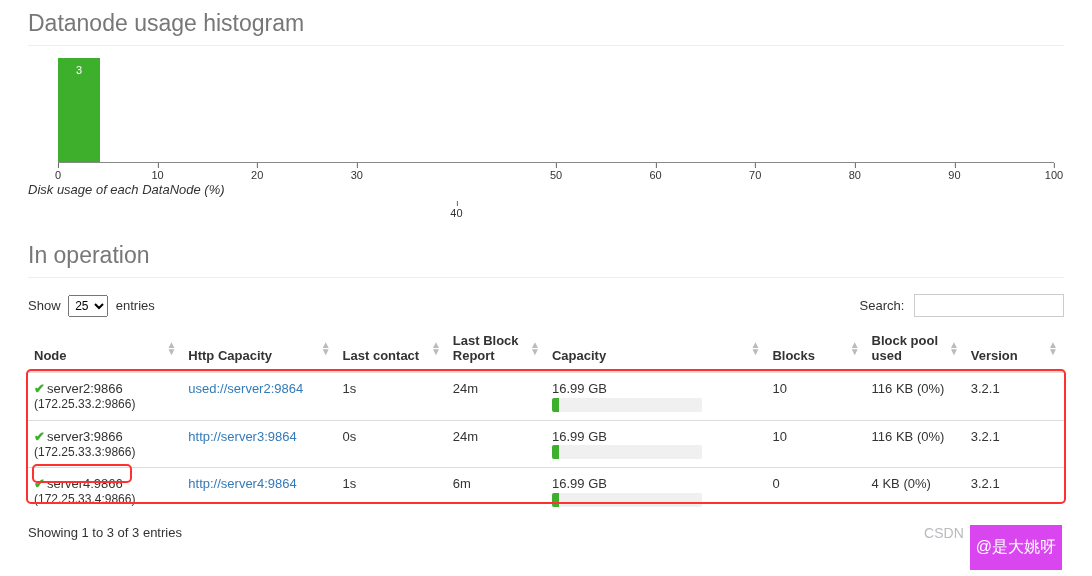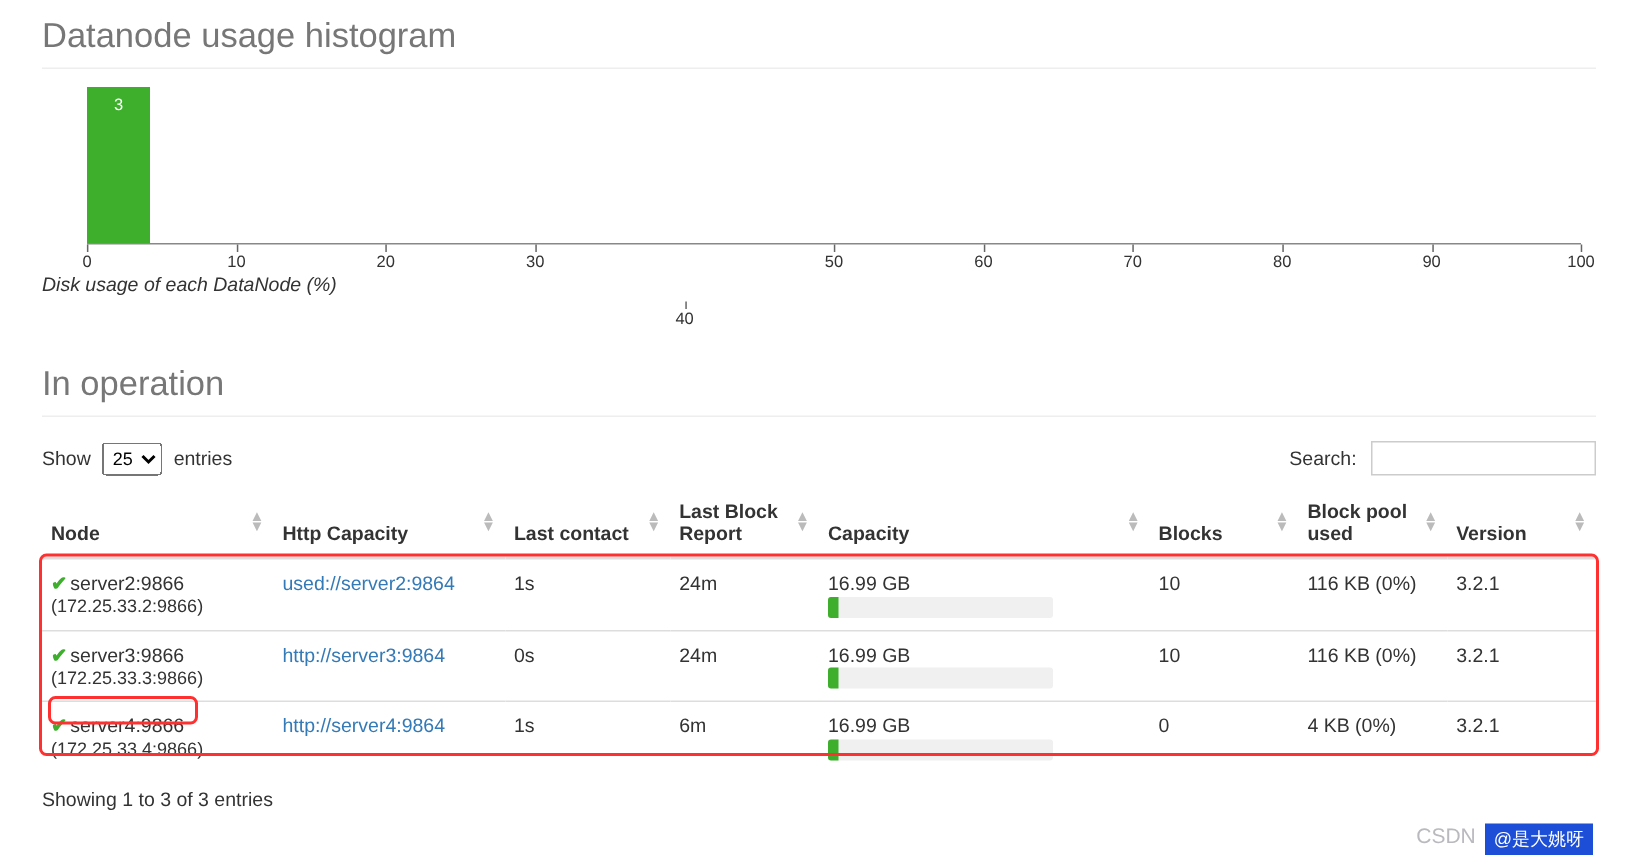--- a/index.html
+++ b/index.html
@@ -175,24 +175,24 @@
     .watermark {
       position: absolute;
       right: 30px;
       bottom: 6px;
       font-size: 14px;
       color: rgba(100,100,110,0.45);
       display: flex;
       gap: 6px;
     }
     .wm-box {
-      background: #1d4ed8;
+      background: #d946ef;
       color: #fff;
-      padding: 2px 6px;
-      font-size: 12px;
+      padding: 12px 6px;
+      font-size: 16px;
     }
   </style>
 </head>
 <body>
 
 <h3 class="title">Datanode usage histogram</h3>
 <hr class="hr">
 
 <div class="chart-area">
   <div class="chart-plot">

